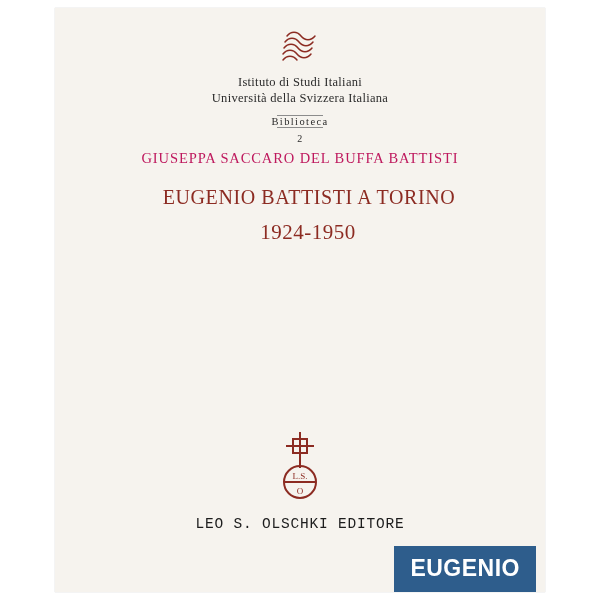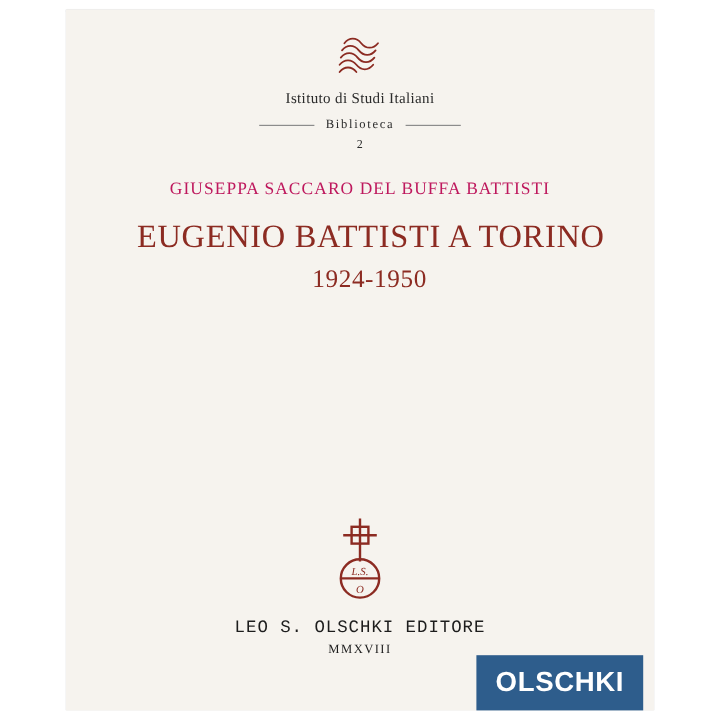--- a/index.html
+++ b/index.html
@@ -50,22 +50,23 @@
     color: #2b2b2b;
   }
   .series-line {
     font-size: 12.5px;
     letter-spacing: 0.3px;
     line-height: 16px;
   }
   .rule-row {
     display: flex;
     align-items: center;
-    justify-content: center;
+    justify-content: space-between;
     margin-top: 9px;
+    flex-direction: column;
   }
   .rule {
     width: 46px;
     height: 1px;
     background: #8c8c8c;
   }
   .collection-name {
     font-size: 10.5px;
     letter-spacing: 1.4px;
     padding: 0 9px;
@@ -91,41 +92,40 @@
 
   .title-block {
     position: absolute;
     left: 0;
     right: 0;
     top: 172px;
     text-align: center;
     color: #8c2b22;
   }
   .title-main {
-    font-size: 27px;
+    font-size: 20px;
     letter-spacing: 0.6px;
     line-height: 34px;
     padding-left: 18px;
   }
   .title-years {
     font-size: 21px;
     margin-top: 6px;
     letter-spacing: 0.5px;
     padding-left: 16px;
   }
 
   
   .device {
     position: absolute;
     left: 0;
     right: 0;
     top: 420px;
     display: flex;
     justify-content: center;
-    font-style: italic;
   }
   .device svg { display: block; }
 
   .imprint {
     position: absolute;
     left: 0;
     right: 0;
     top: 508px;
     text-align: center;
   }
@@ -169,20 +169,21 @@
           <path d="M6 12 C10 7, 16 7, 20 12 C24 17, 30 17, 34 12"></path>
           <path d="M5 18 C9 13, 15 13, 19 18 C23 23, 29 23, 33 18"></path>
           <path d="M4 24 C8 19, 14 19, 18 24 C22 29, 28 29, 32 24"></path>
           <path d="M4 30 C8 25, 14 25, 18 30"></path>
         </g>
       </svg>
     </div>
 
     <div class="series-block">
       <div class="series-line">Istituto di Studi Italiani</div>
+      <div class="series-line">Università della Svizzera Italiana</div>
       <div class="rule-row">
         <span class="rule"></span>
         <span class="collection-name">Biblioteca</span>
         <span class="rule"></span>
       </div>
       <div class="collection-number">2</div>
     </div>
 
     <div class="author">GIUSEPPA SACCARO DEL BUFFA BATTISTI</div>
 
@@ -202,20 +203,19 @@
           <circle cx="26" cy="54" r="16"></circle>
           <path d="M10 54 L42 54"></path>
         </g>
         <text x="26" y="51" text-anchor="middle" font-family="Liberation Serif, serif" font-size="9" fill="#8c2b22">L.S.</text>
         <text x="26" y="66" text-anchor="middle" font-family="Liberation Serif, serif" font-size="9" fill="#8c2b22">O</text>
       </svg>
     </div>
 
     <div class="imprint">
       <div class="imprint-name">LEO S. OLSCHKI EDITORE</div>
-      <div class="imprint-year">MMXVIII</div>
     </div>
 
   </div>
 
-  <div class="retailer-badge">OLSCHKI</div>
+  <div class="retailer-badge">EUGENIO</div>
 
 </div>
 
 </body></html>

